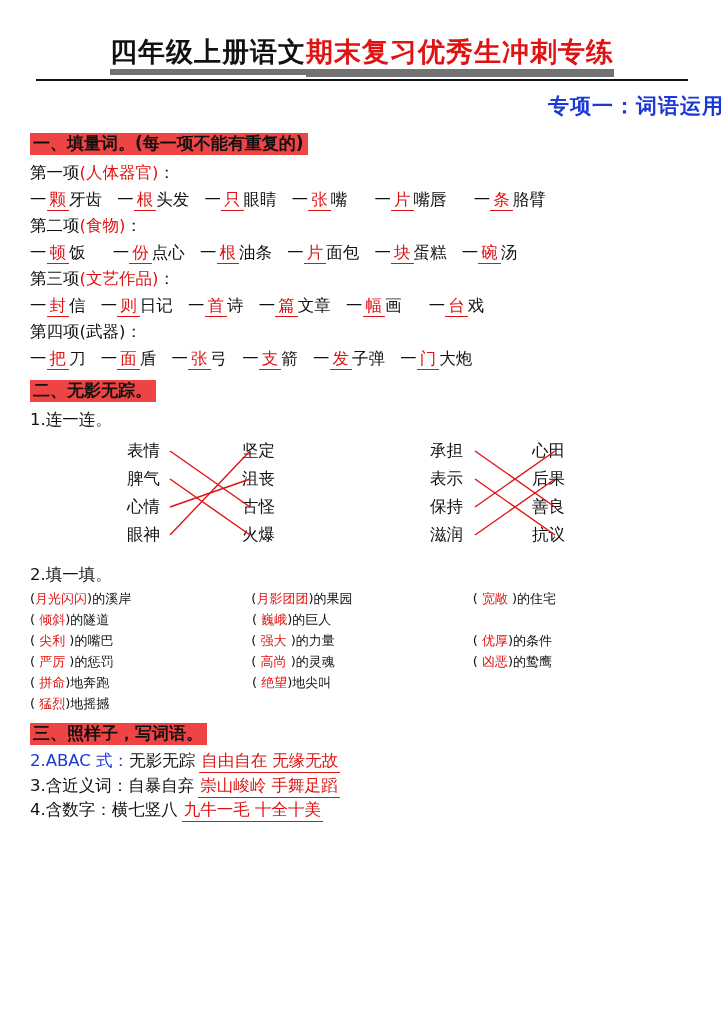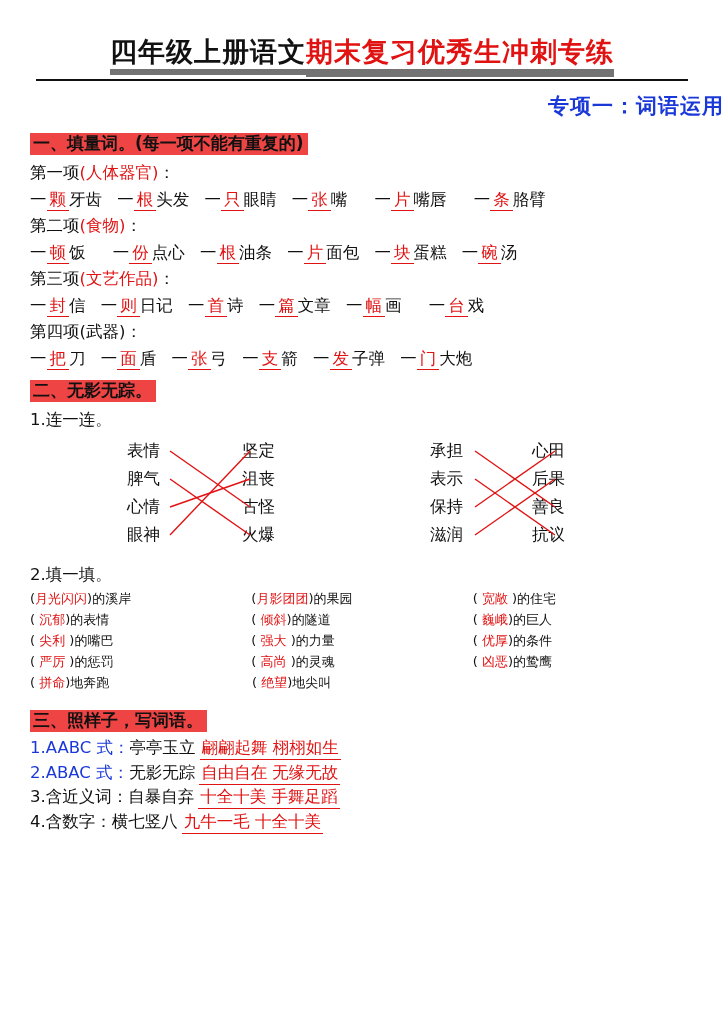--- a/index.html
+++ b/index.html
@@ -241,55 +241,52 @@
 
     <div class="line">2.填一填。</div>
 
     <div class="fill-grid">
       <div class="fill-row">
         <div class="fill-cell"><span>(</span><span class="red">月光闪闪</span><span>)</span><span>的溪岸</span></div>
         <div class="fill-cell"><span>(</span><span class="red">月影团团</span><span>)</span><span>的果园</span></div>
         <div class="fill-cell"><span>(</span><span class="red">&nbsp;</span><span class="red">宽敞</span><span class="red">&nbsp;</span><span>)</span><span>的住宅</span></div>
       </div>
       <div class="fill-row">
-        <div class="fill-cell"><span>(</span><span class="red">&nbsp;</span><span class="red">沉郁</span><span>)</span><span>的表情</span></div>
         <div class="fill-cell"><span>(</span><span class="red">&nbsp;</span><span class="red">倾斜</span><span>)</span><span>的隧道</span></div>
         <div class="fill-cell"><span>(</span><span class="red">&nbsp;</span><span class="red">巍峨</span><span>)</span><span>的巨人</span></div>
       </div>
       <div class="fill-row">
         <div class="fill-cell"><span>(</span><span class="red">&nbsp;</span><span class="red">尖利</span><span class="red">&nbsp;</span><span>)</span><span>的嘴巴</span></div>
         <div class="fill-cell"><span>(</span><span class="red">&nbsp;</span><span class="red">强大</span><span class="red">&nbsp;</span><span>)</span><span>的力量</span></div>
         <div class="fill-cell"><span>(</span><span class="red">&nbsp;</span><span class="red">优厚</span><span>)</span><span>的条件</span></div>
       </div>
       <div class="fill-row">
         <div class="fill-cell"><span>(</span><span class="red">&nbsp;</span><span class="red">严厉</span><span class="red">&nbsp;</span><span>)</span><span>的惩罚</span></div>
         <div class="fill-cell"><span>(</span><span class="red">&nbsp;</span><span class="red">高尚</span><span class="red">&nbsp;</span><span>)</span><span>的灵魂</span></div>
         <div class="fill-cell"><span>(</span><span class="red">&nbsp;</span><span class="red">凶恶</span><span>)</span><span>的鸷鹰</span></div>
       </div>
       <div class="fill-row">
         <div class="fill-cell"><span>(</span><span class="red">&nbsp;</span><span class="red">拼命</span><span>)</span><span>地奔跑</span></div>
         <div class="fill-cell"><span>(</span><span class="red">&nbsp;</span><span class="red">绝望</span><span>)</span><span>地尖叫</span></div>
       </div>
       <div class="fill-row">
+        <div class="fill-cell"><span>(</span><span class="red">&nbsp;</span><span class="red">猛烈</span><span>)</span><span>地摇撼</span></div>
         <div class="fill-cell"></div>
         <div class="fill-cell"></div>
       </div>
     </div>
 
     
     <div class="sec-head">三、照样子，写词语。</div>
 
     <div class="samp-row">
-      <span class="samp-label">1.AABC 式：</span><span>亭亭玉立</span><span class="samp-box">翩翩起舞 栩栩如生</span>
+      <span class="samp-label">2.ABAC 式：</span><span>无影无踪</span><span class="samp-box">自由自在 无缘无故</span>
     </div>
     <div class="samp-row">
-      <span class="samp-label">2.ABAC 式：</span><span>无影无踪</span><span class="samp-box">自由自在 无缘无故</span>
-    </div>
-    <div class="samp-row">
-      <span>3.含近义词：</span><span>自暴自弃</span><span class="samp-box">十全十美 手舞足蹈</span>
+      <span>3.含近义词：</span><span>自暴自弃</span><span class="samp-box">崇山峻岭 手舞足蹈</span>
     </div>
     <div class="samp-row">
       <span>4.含数字：</span><span>横七竖八</span><span class="samp-box">九牛一毛 十全十美</span>
     </div>
 
   </div>
 
 </div>
 
 </body></html>

